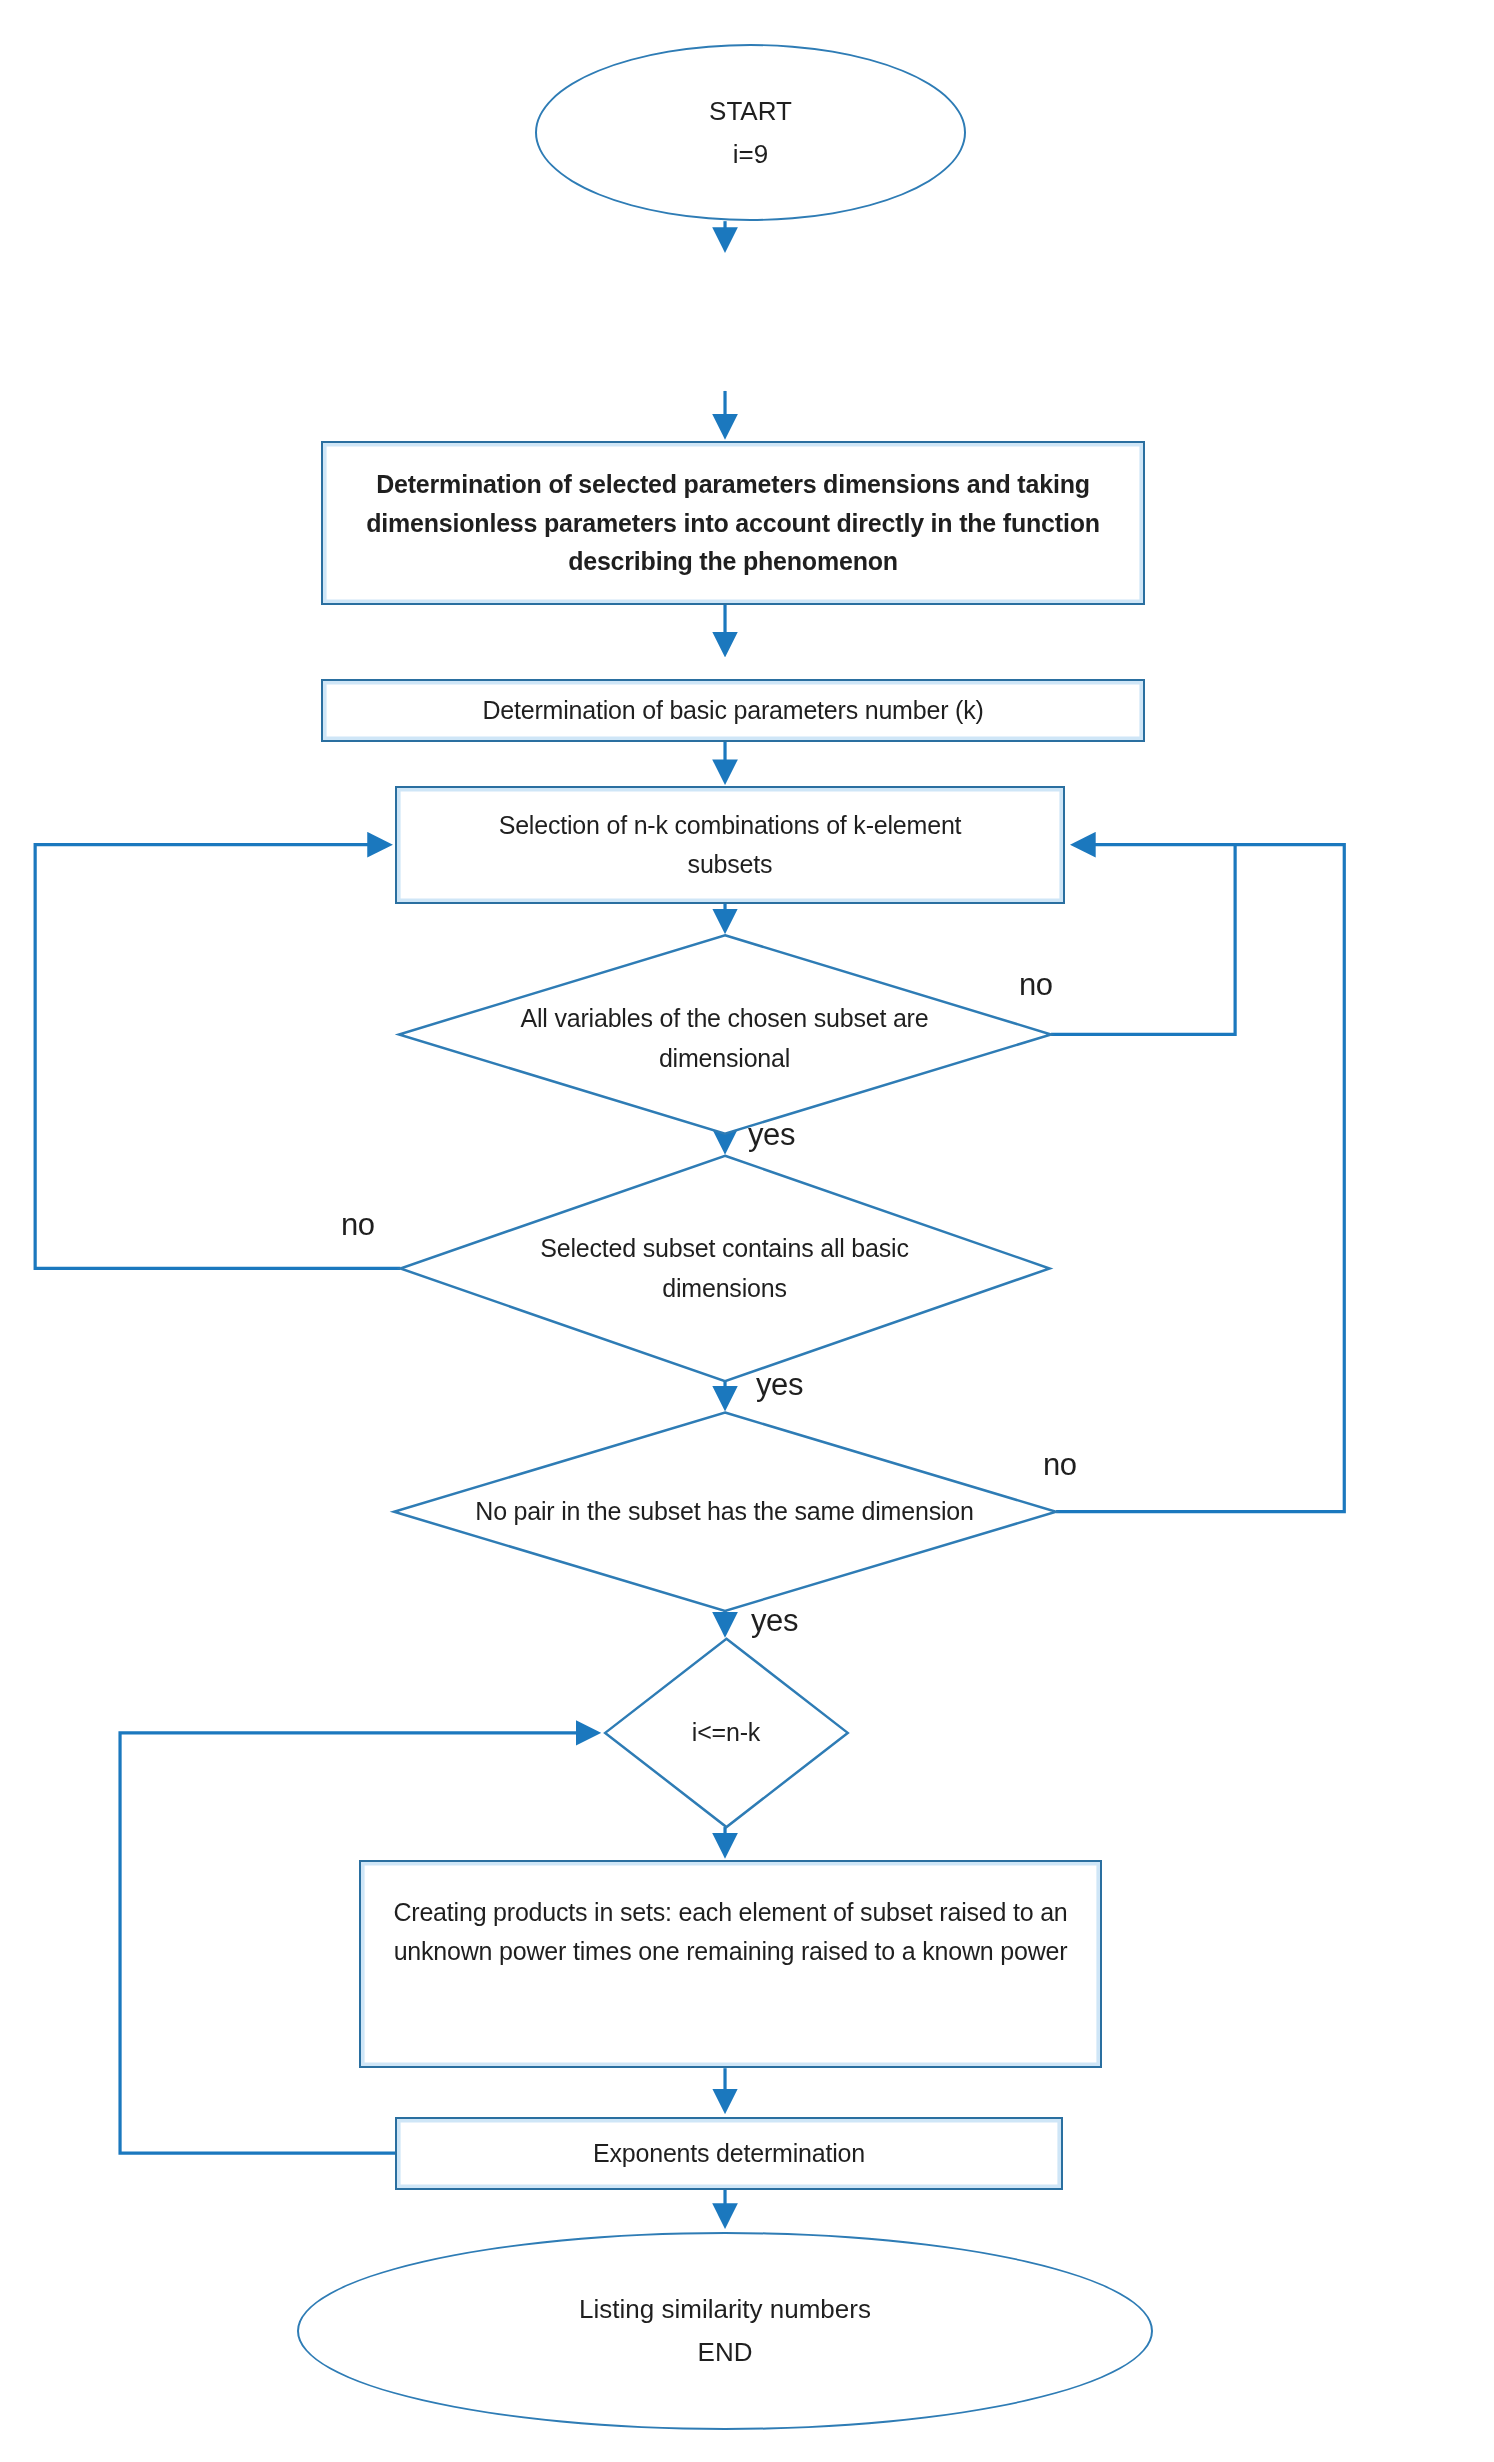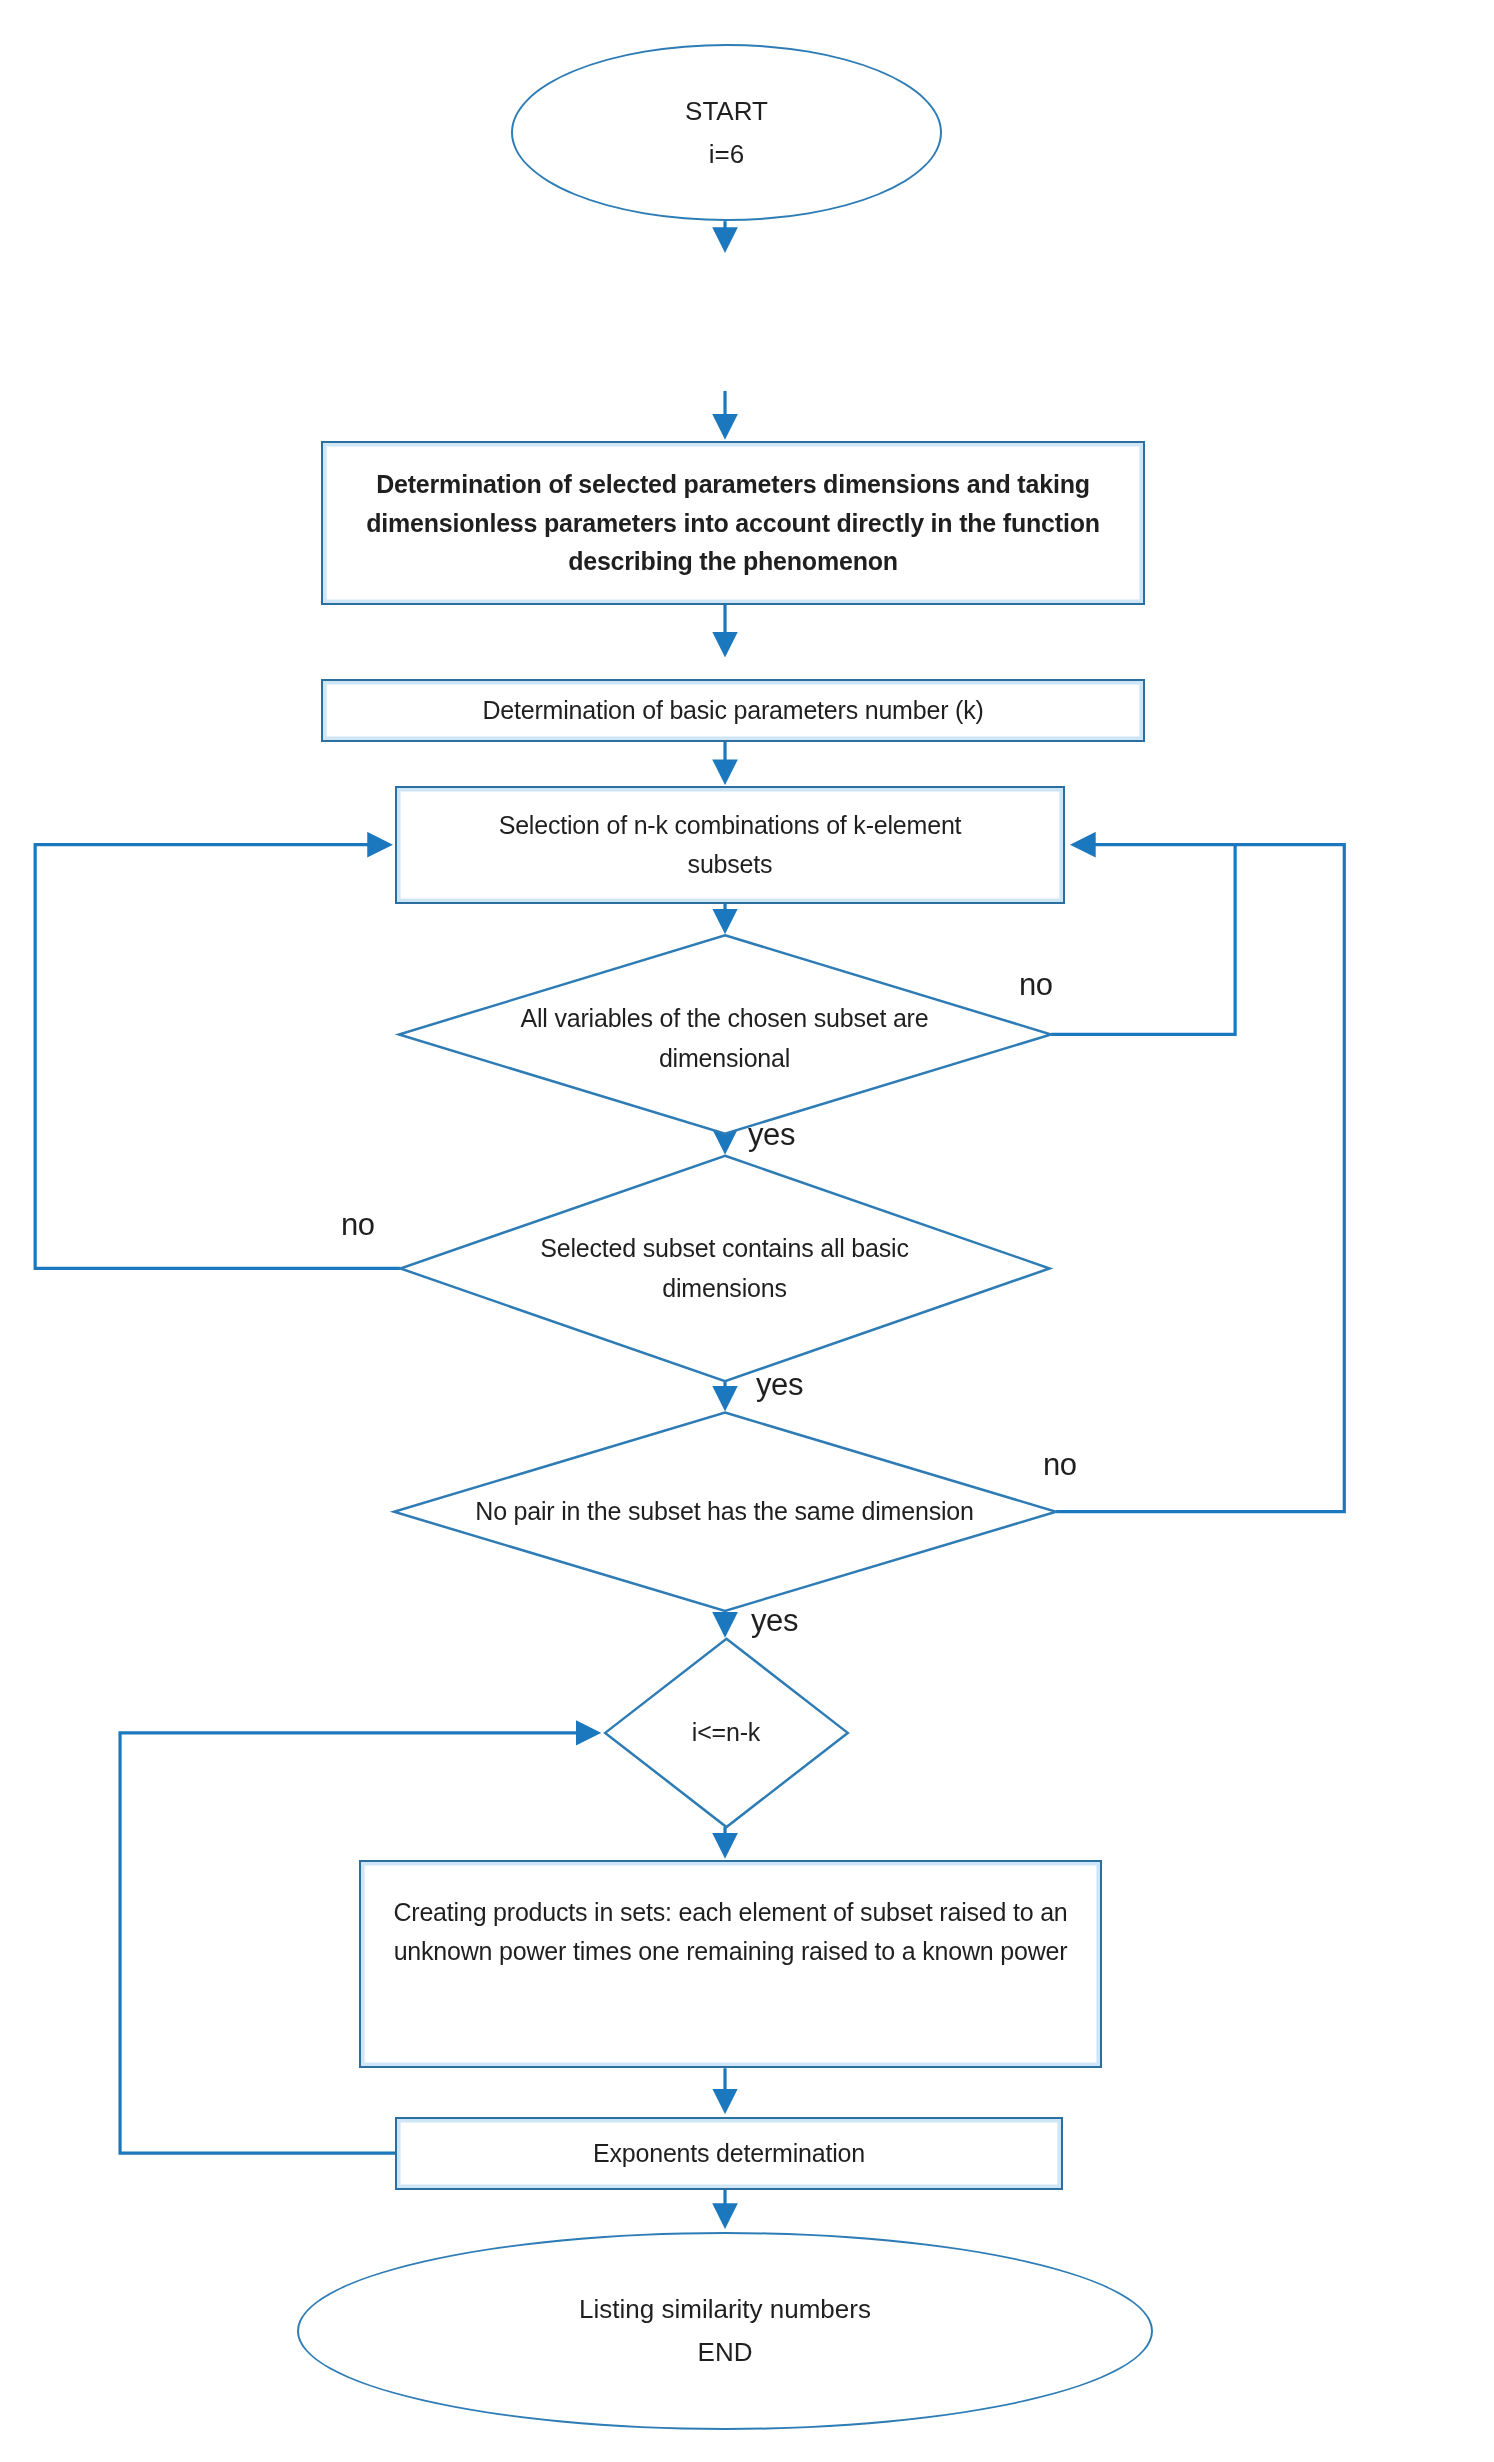--- a/index.html
+++ b/index.html
@@ -60,23 +60,23 @@
     <path class="wire" d="M1480 2119 H1884 V1184 H1506" marker-end="url(#arr)"></path>
     <path class="wire" d="M561 1778 H49 V1184 H544" marker-end="url(#arr)"></path>
     <path class="wire" d="M556 3018 H168 V2429 H836" marker-end="url(#arr)"></path>
 
     <polygon class="diamond" points="1016,1311 1473,1450 1016,1589 559,1450"></polygon>
     <polygon class="diamond" points="1016,1620 1471,1778 1016,1936 561,1778"></polygon>
     <polygon class="diamond" points="1016,1980 1480,2119 1016,2258 552,2119"></polygon>
     <polygon class="diamond" points="1018,2297 1188,2429 1018,2561 848,2429"></polygon>
   </svg>
 
-  <div class="node ellipsenode" style="left:511px;top:44px;width:431px;height:177px;">
+  <div class="node ellipsenode" style="left:535px;top:44px;width:431px;height:177px;">
     <span class="l1">START</span>
-    <span class="l2">i=6</span>
+    <span class="l2">i=9</span>
   </div>
 
 
   <div class="node rectnode" style="left:321px;top:441px;width:824px;height:164px;font-weight:bold;">
     <div class="label" style="width:778px;">Determination of selected parameters dimensions and taking dimensionless parameters into account directly in the function describing the phenomenon</div>
   </div>
 
   <div class="node rectnode" style="left:321px;top:659px;width:824px;height:63px;margin-top:20px;">
     <div class="label">Determination of basic parameters number (k)</div>
   </div>

